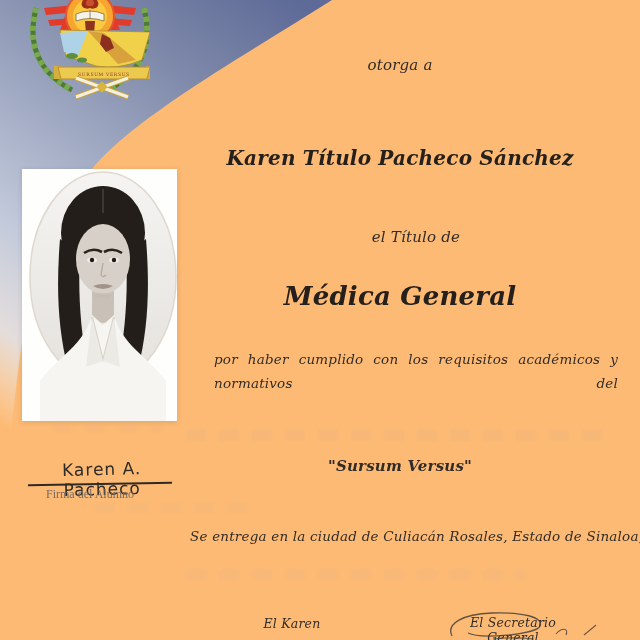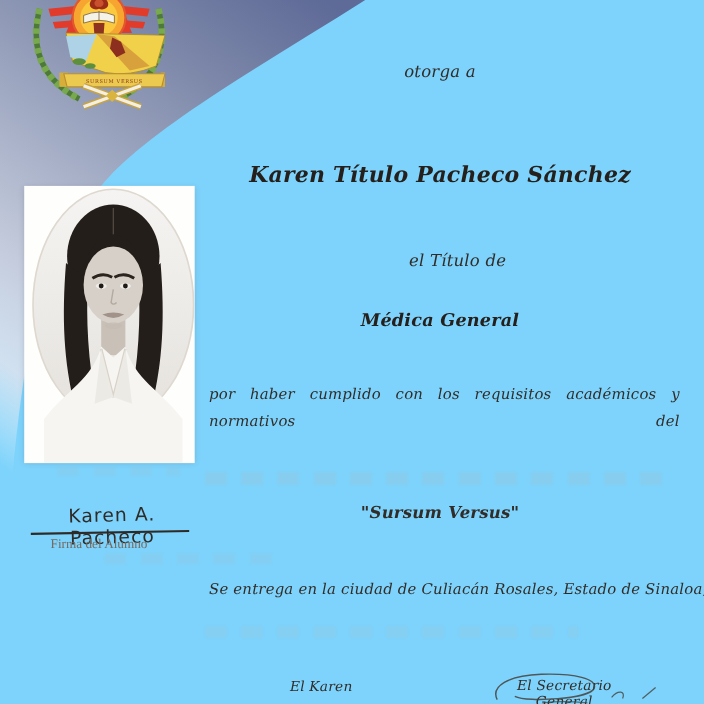--- a/index.html
+++ b/index.html
@@ -1,40 +1,40 @@
 <!DOCTYPE html>
 <html><head>
 <meta charset="utf-8">
 <style>
   html,body{margin:0;padding:0;}
   .page{
     position:relative; width:640px; height:640px; overflow:hidden;
-    background:#7dd3fc;
+    background:#fdba74;
     font-family:"DejaVu Serif", serif;
     color:#322c28;
   }
   .abs{position:absolute;}
   svg{display:block;}
   
   .curve-bg{position:absolute; left:0; top:0; width:640px; height:640px; pointer-events:none;}
   
   .crest{position:absolute; left:20px; top:0; width:130px; height:100px;}
   
   .photo{
     position:absolute; left:22px; top:169px; width:155px; height:252px;
     background:#fefefd; box-shadow:0 1px 5px rgba(60,60,80,.18);
   }
   
   .cal{font-style:italic; letter-spacing:.2px;}
   .t-otorga{left:300px; top:56px; width:200px; text-align:center; font-size:15px;}
   .t-name{left:200px; top:146px; width:400px; text-align:center; font-size:20px; font-weight:bold; color:#26201c;}
   .t-titulo{left:316px; top:228px; width:200px; text-align:center; font-size:15px;}
-  .t-degree{left:250px; top:281px; width:300px; text-align:center; font-size:16px; font-weight:bold; color:#26201c;}
+  .t-degree{left:250px; top:281px; width:300px; text-align:center; font-size:26px; font-weight:bold; color:#26201c;}
   .t-body{left:190px; top:348px; width:428px; font-size:13.5px; line-height:23.5px;}
-  .t-body .jline{text-align:justify; text-align-last:justify;}
+  .t-body .jline{text-align:justify; text-align-last:justify;margin-left:24px;}
   .t-body .lline{text-align:left;}
   .t-motto{left:300px; top:457px; width:200px; text-align:center; font-size:15px; font-weight:bold;}
   .t-issue{left:190px; top:524px; width:430px; font-size:13.5px; line-height:24px; white-space:nowrap;}
   .t-rector{left:232px; top:616px; width:120px; text-align:center; font-size:12.5px;}
   .t-secretary{left:448px; top:615px; width:130px; text-align:center; font-size:12.5px;}
   
   .sig-text{
     left:32px; top:459px; width:140px; text-align:center;
     font-family:"DejaVu Sans", sans-serif; font-size:17px; color:#2f2b27;
     transform:rotate(-1.5deg); letter-spacing:1px;

